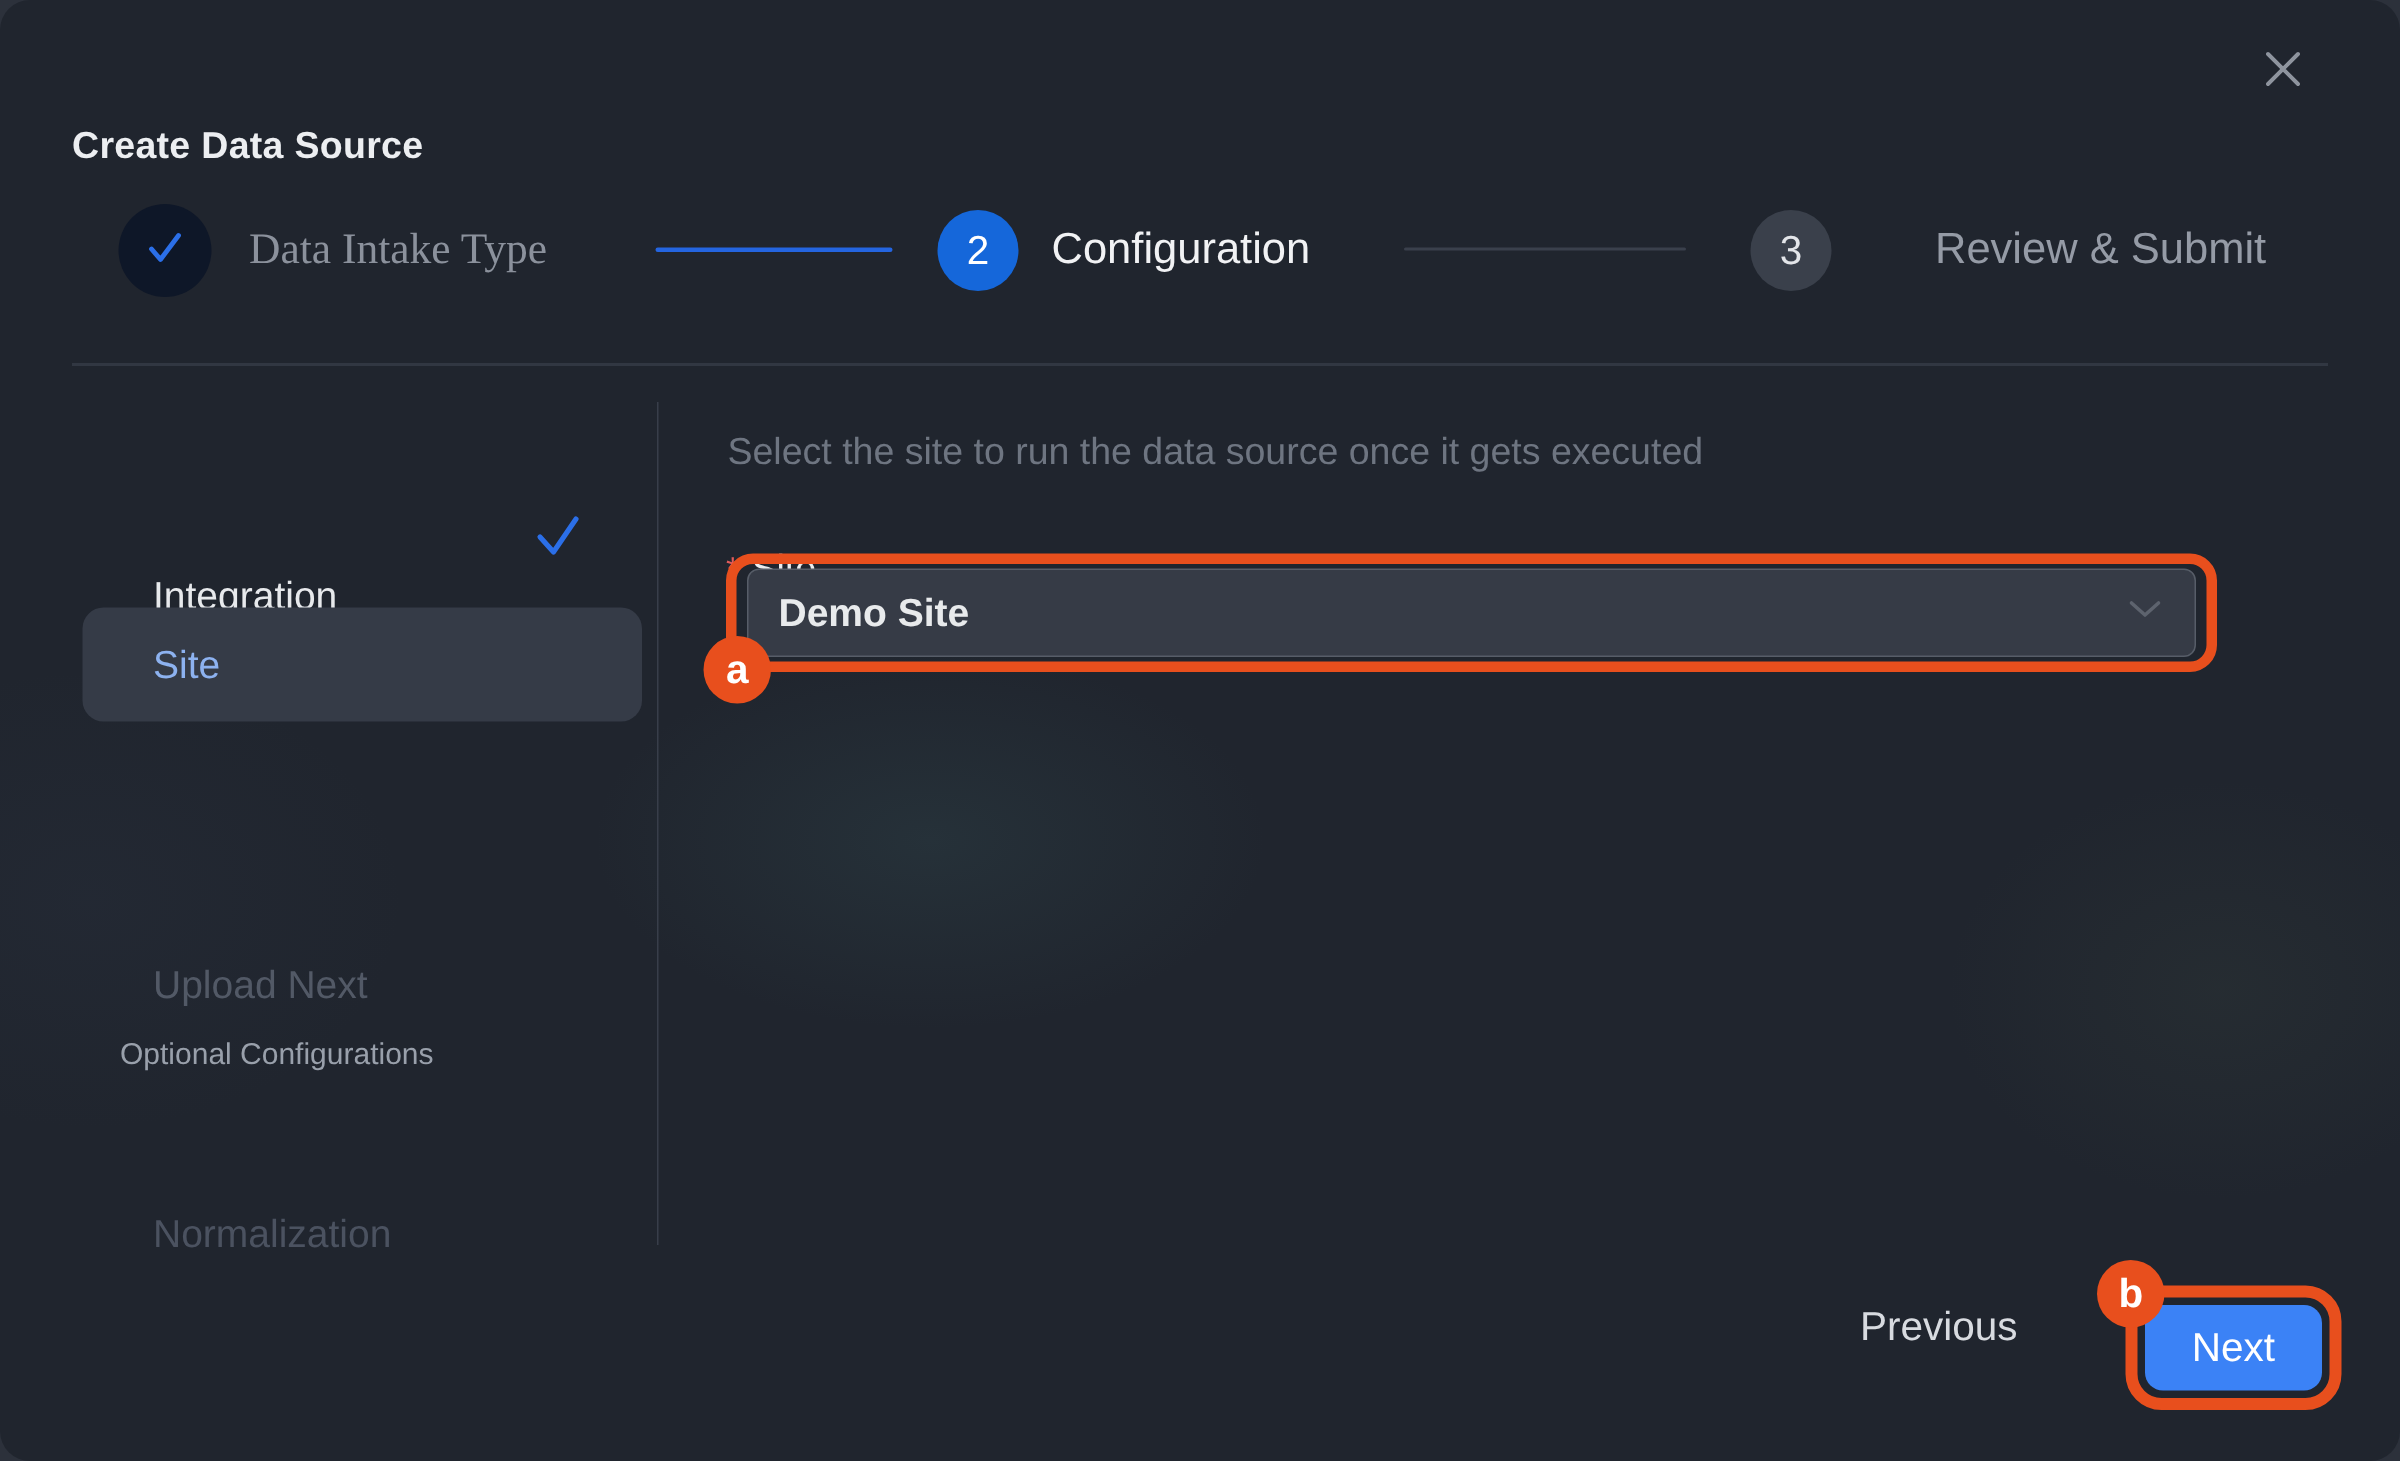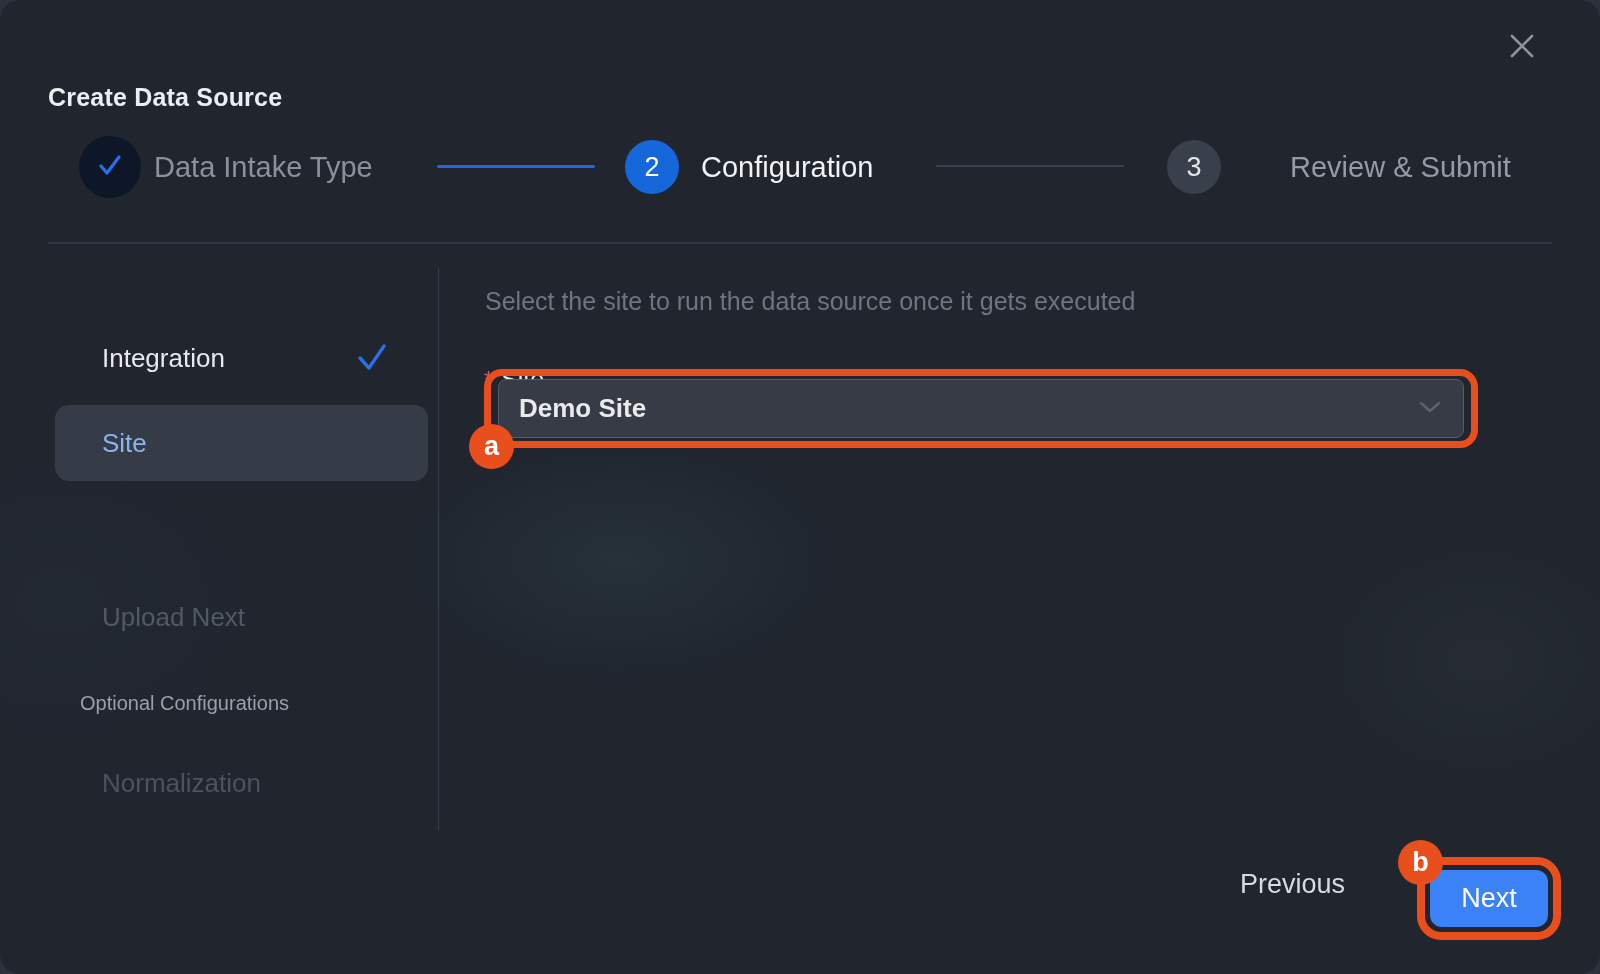--- a/index.html
+++ b/index.html
@@ -33,37 +33,37 @@
   .step-circle {
     position: absolute; border-radius: 50%;
     display: flex; align-items: center; justify-content: center;
   }
   .step-circle.done { left: 79px; top: 0; width: 62px; height: 62px; background: #0e1728; }
   .step-circle.active { left: 625px; top: 4px; width: 54px; height: 54px; background: #1567da; }
   .step-circle.pending { left: 1167px; top: 4px; width: 54px; height: 54px; background: #3a404b; }
   .step-num { font-size: 27px; color: #ffffff; font-weight: 400; }
   .step-circle.pending .step-num { color: #e3e5e9; }
   .step-label { position: absolute; top: 50%; transform: translateY(-50%); font-size: 29px; }
-  .step-label.done { left: 154px; color: #8b919c; font-weight: 500; }
+  .step-label.done { left: 166px; color: #8b919c; font-weight: 500; font-family: Liberation Serif, serif; }
   .step-label.active { left: 701px; color: #f1f2f4; font-weight: 500; }
   .step-label.pending { left: 1243px; color: #959ba6; font-weight: 400; margin-left: 47px; }
   .connector { position: absolute; top: 29px; height: 3px; border-radius: 2px; }
   .connector.blue { left: 437px; width: 158px; background: #2465e0; }
   .connector.gray { left: 936px; width: 188px; height: 2px; background: #3a404c; }
 
   .h-divider {
     position: absolute; left: 48px; top: 242px; width: 1504px; height: 2px;
     background: #313742;
   }
   
   .v-divider {
     position: absolute; left: 438px; top: 268px; width: 1px; height: 562px;
     background: #383e4a;
   }
-  .side-item { position: absolute; font-size: 26px; color: #e7e9ec; }
+  .side-item { position: absolute; font-size: 26px; color: #e7e9ec; margin-top: 39px; }
   .side-item.integration { left: 102px; top: 343px; }
   .side-check { position: absolute; left: 354px; top: 340px; }
   .side-selected {
     position: absolute; left: 55px; top: 405px; width: 373px; height: 76px;
     background: #353b47; border-radius: 14px; cursor: pointer;
     display: flex; align-items: center; padding-left: 47px;
   }
   .side-selected .label { font-size: 26px; color: #8db2f0; }
   .side-item.dim { color: #525966; cursor: pointer; }
   .side-item.connection { left: 102px; top: 516px; }

